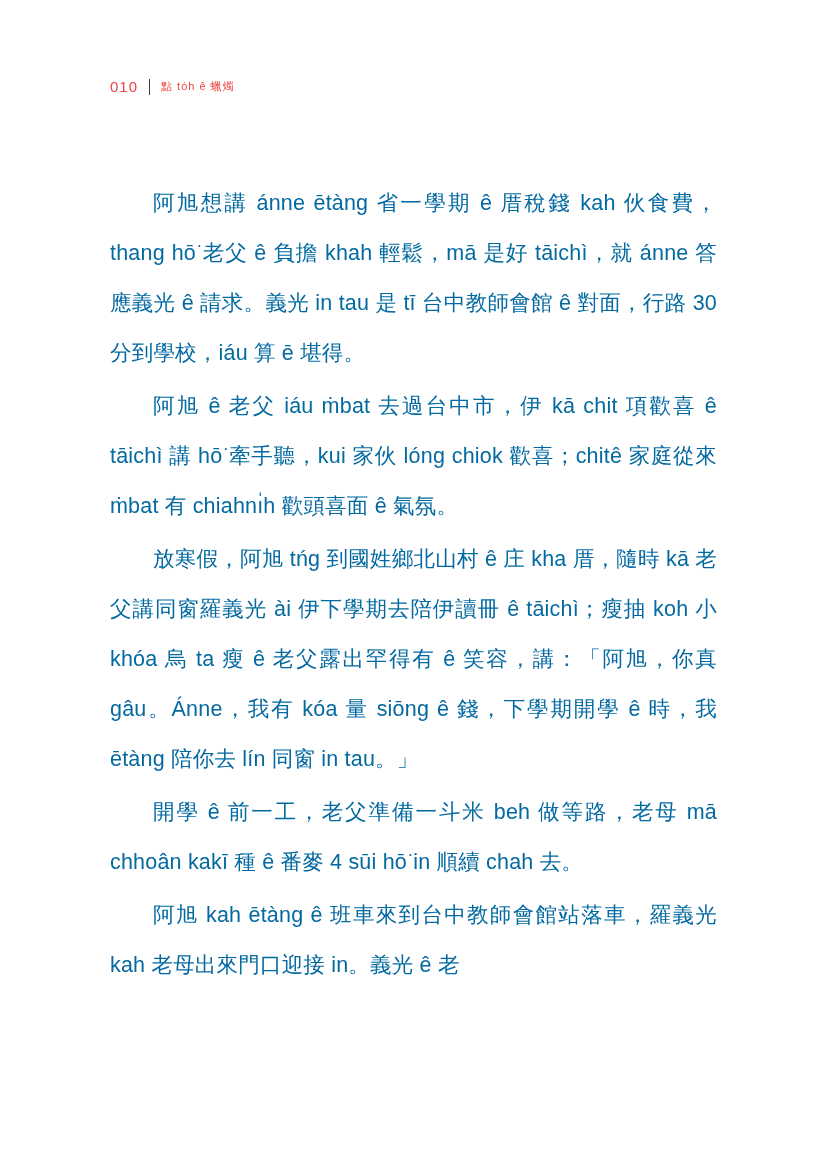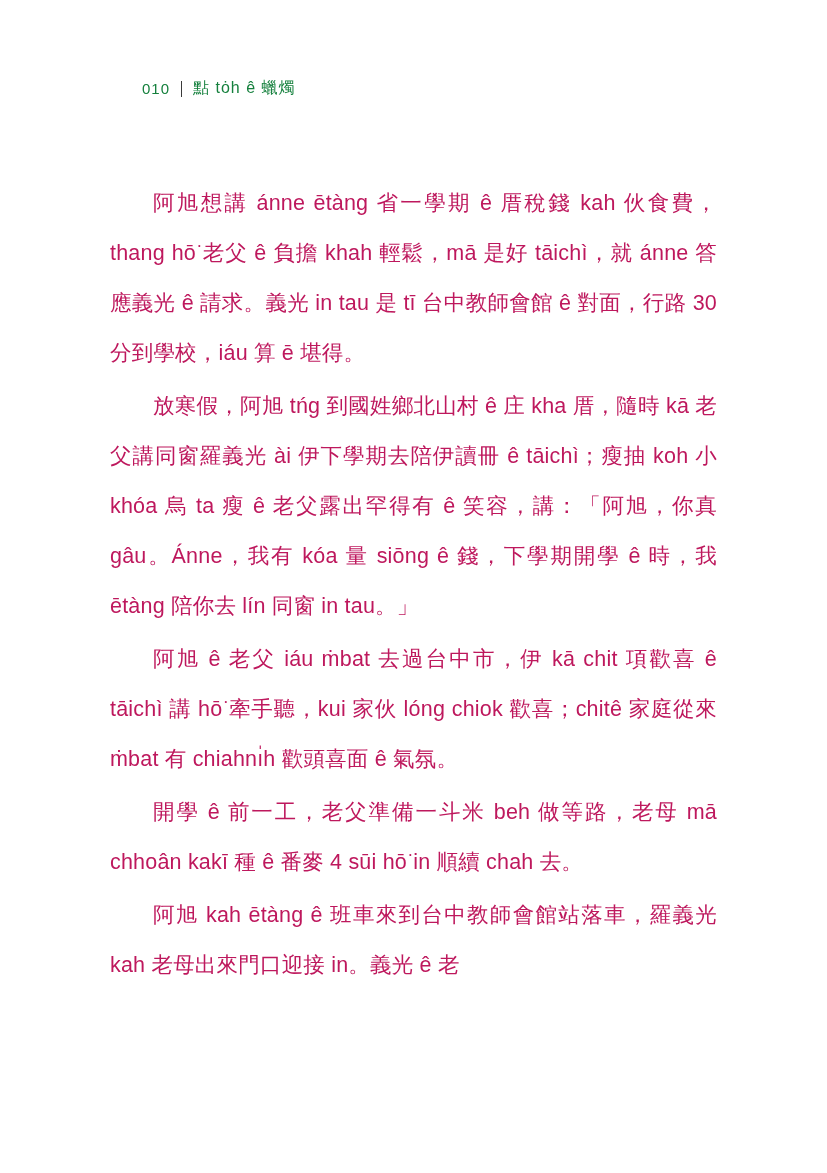--- a/index.html
+++ b/index.html
@@ -22,67 +22,66 @@
   }
   .running-head {
     position: absolute;
     top: 78px;
     left: 110px;
     display: flex;
     align-items: center;
     gap: 11px;
     font-size: 15px;
     letter-spacing: 0.5px;
-    color: #15803d;
-    margin-left: 32px;
+    color: #ef4444;
   }
   .folio {
     font-family: "Liberation Sans", "DejaVu Sans", sans-serif;
     font-size: 15px;
     letter-spacing: 1px;
   }
   .rule {
     display: inline-block;
     width: 1px;
     height: 16px;
     background: #3a3a3a;
   }
   .head-title {
-    font-size: 16px;
+    font-size: 11px;
     letter-spacing: 1px;
   }
   .body-text {
     position: absolute;
     top: 178px;
     left: 110px;
     width: 607px;
   }
   .para {
     margin: 0 0 3px 0;
     font-size: 21.5px;
     line-height: 50px;
     text-align: justify;
     text-justify: inter-character;
     letter-spacing: 0.2px;
-    color: #be185d;
+    color: #0369a1;
     text-indent: 2em;
   }
 </style>
 </head>
 <body>
 
 <div class="page">
 
   <div class="running-head">
     <span class="folio">010</span>
     <span class="rule"></span>
     <span class="head-title">點 tȯh ê 蠟燭</span>
   </div>
 
   <div class="body-text">
     <p class="para">阿旭想講 ánne ētàng 省一學期 ê 厝稅錢 kah 伙食費，thang hō͘ 老父 ê 負擔 khah 輕鬆，mā 是好 tāichì，就 ánne 答應義光 ê 請求。義光 in tau 是 tī 台中教師會館 ê 對面，行路 30 分到學校，iáu 算 ē 堪得。</p>
+    <p class="para">阿旭 ê 老父 iáu ṁbat 去過台中市，伊 kā chit 項歡喜 ê tāichì 講 hō͘ 牽手聽，kui 家伙 lóng chiok 歡喜；chitê 家庭從來 ṁbat 有 chiahnı̍h 歡頭喜面 ê 氣氛。</p>
     <p class="para">放寒假，阿旭 tńg 到國姓鄉北山村 ê 庄 kha 厝，隨時 kā 老父講同窗羅義光 ài 伊下學期去陪伊讀冊 ê tāichì；瘦抽 koh 小 khóa 烏 ta 瘦 ê 老父露出罕得有 ê 笑容，講：「阿旭，你真 gâu。Ánne，我有 kóa 量 siōng ê 錢，下學期開學 ê 時，我 ētàng 陪你去 lín 同窗 in tau。」</p>
-    <p class="para">阿旭 ê 老父 iáu ṁbat 去過台中市，伊 kā chit 項歡喜 ê tāichì 講 hō͘ 牽手聽，kui 家伙 lóng chiok 歡喜；chitê 家庭從來 ṁbat 有 chiahnı̍h 歡頭喜面 ê 氣氛。</p>
     <p class="para">開學 ê 前一工，老父準備一斗米 beh 做等路，老母 mā chhoân kakī 種 ê 番麥 4 sūi hō͘ in 順續 chah 去。</p>
     <p class="para">阿旭 kah ētàng ê 班車來到台中教師會館站落車，羅義光 kah 老母出來門口迎接 in。義光 ê 老</p>
   </div>
 
 </div>
 
 </body></html>

